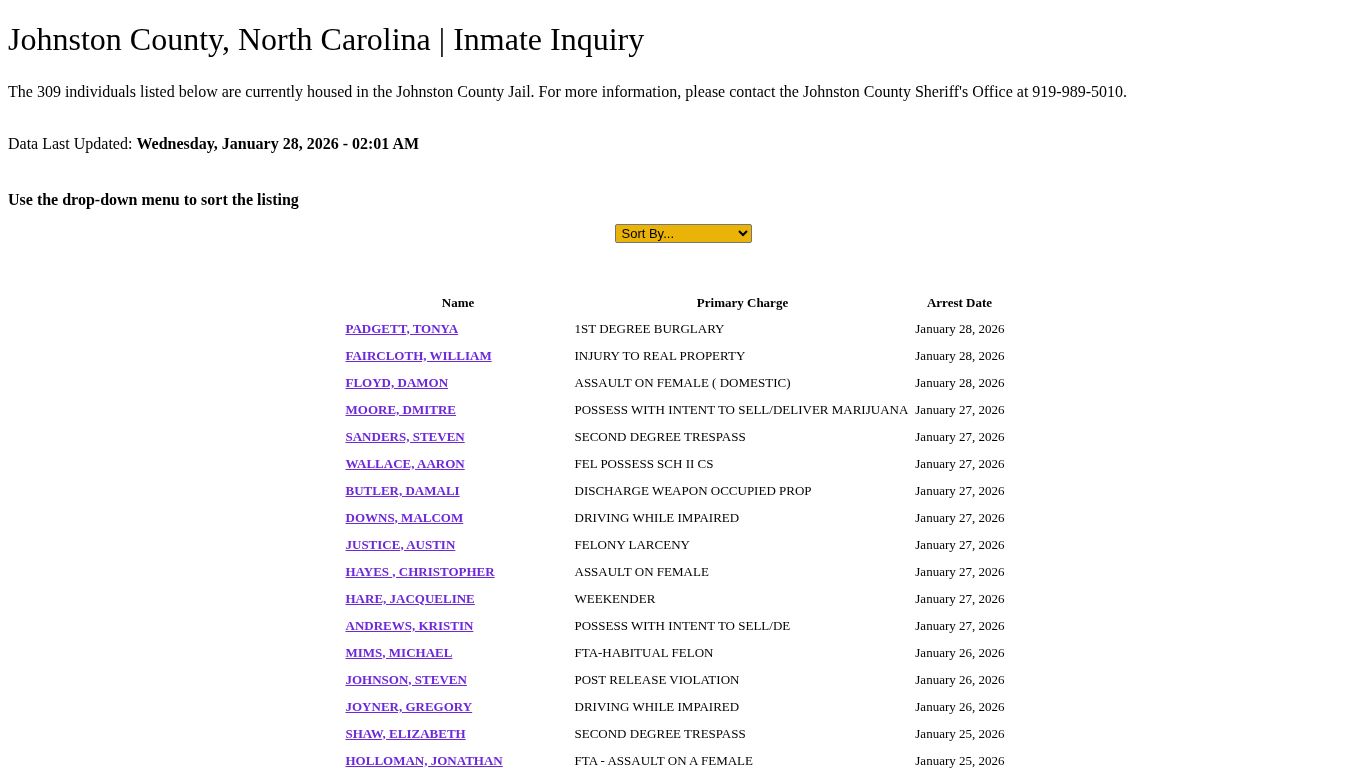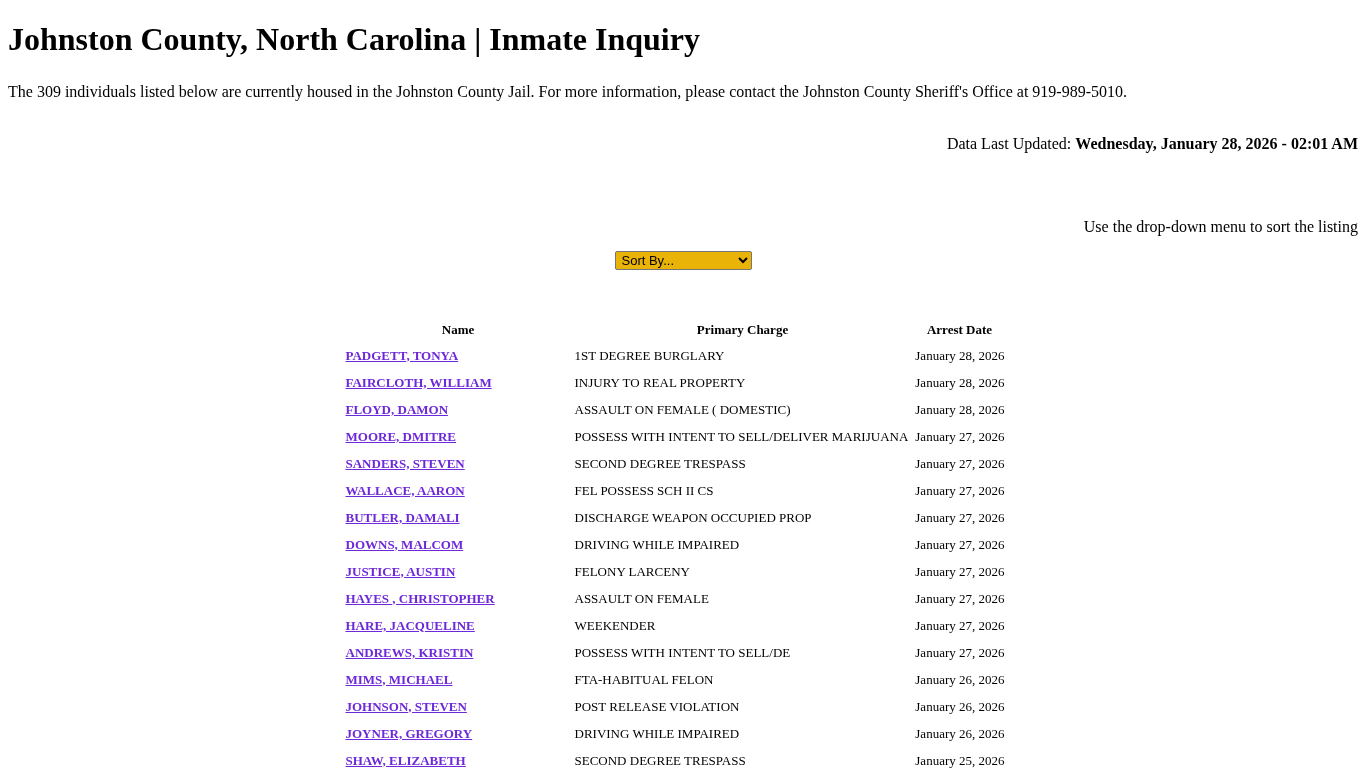--- a/index.html
+++ b/index.html
@@ -3,26 +3,26 @@
 <meta charset="utf-8">
 <style>
   html, body { margin: 0; padding: 0; background: #ffffff; }
   body {
     width: 1366px; height: 768px; overflow: hidden;
     font-family: "Liberation Serif", "DejaVu Serif", serif;
     color: #000;
   }
   .page { padding: 0 8px; }
   h1 {
-    font-size: 32px; font-weight: bold; margin: 21px 0 0 0; line-height: 37px;
+    font-size: 32px; font-weight: normal; margin: 21px 0 0 0; line-height: 37px;
   }
   .intro { font-size: 16px; margin: 24px 0 0 0; line-height: 20px; }
-  .updated { text-align: right; font-size: 16px; margin-top: 32px; line-height: 20px; }
+  .updated { text-align: left; font-size: 16px; margin-top: 32px; line-height: 20px; }
   .updated b { font-weight: bold; }
-  .sort-hint { text-align: right; font-size: 16px; margin-top: 63px; line-height: 20px; }
+  .sort-hint { text-align: left; font-size: 16px; margin-top: 36px; line-height: 20px; font-weight: bold; }
   .sort-wrap { text-align: center; margin-top: 14px; }
   select {
     font-family: "Liberation Sans", "DejaVu Sans", sans-serif;
     font-size: 13px; width: 137px; height: 19px;
     border: 1px solid #767676; border-radius: 2px; background: #eab308; color: #000;
     padding: 0 2px;
   }
   table.roster {
     margin: 46px auto 0 auto;
     border-collapse: separate; border-spacing: 2px;

